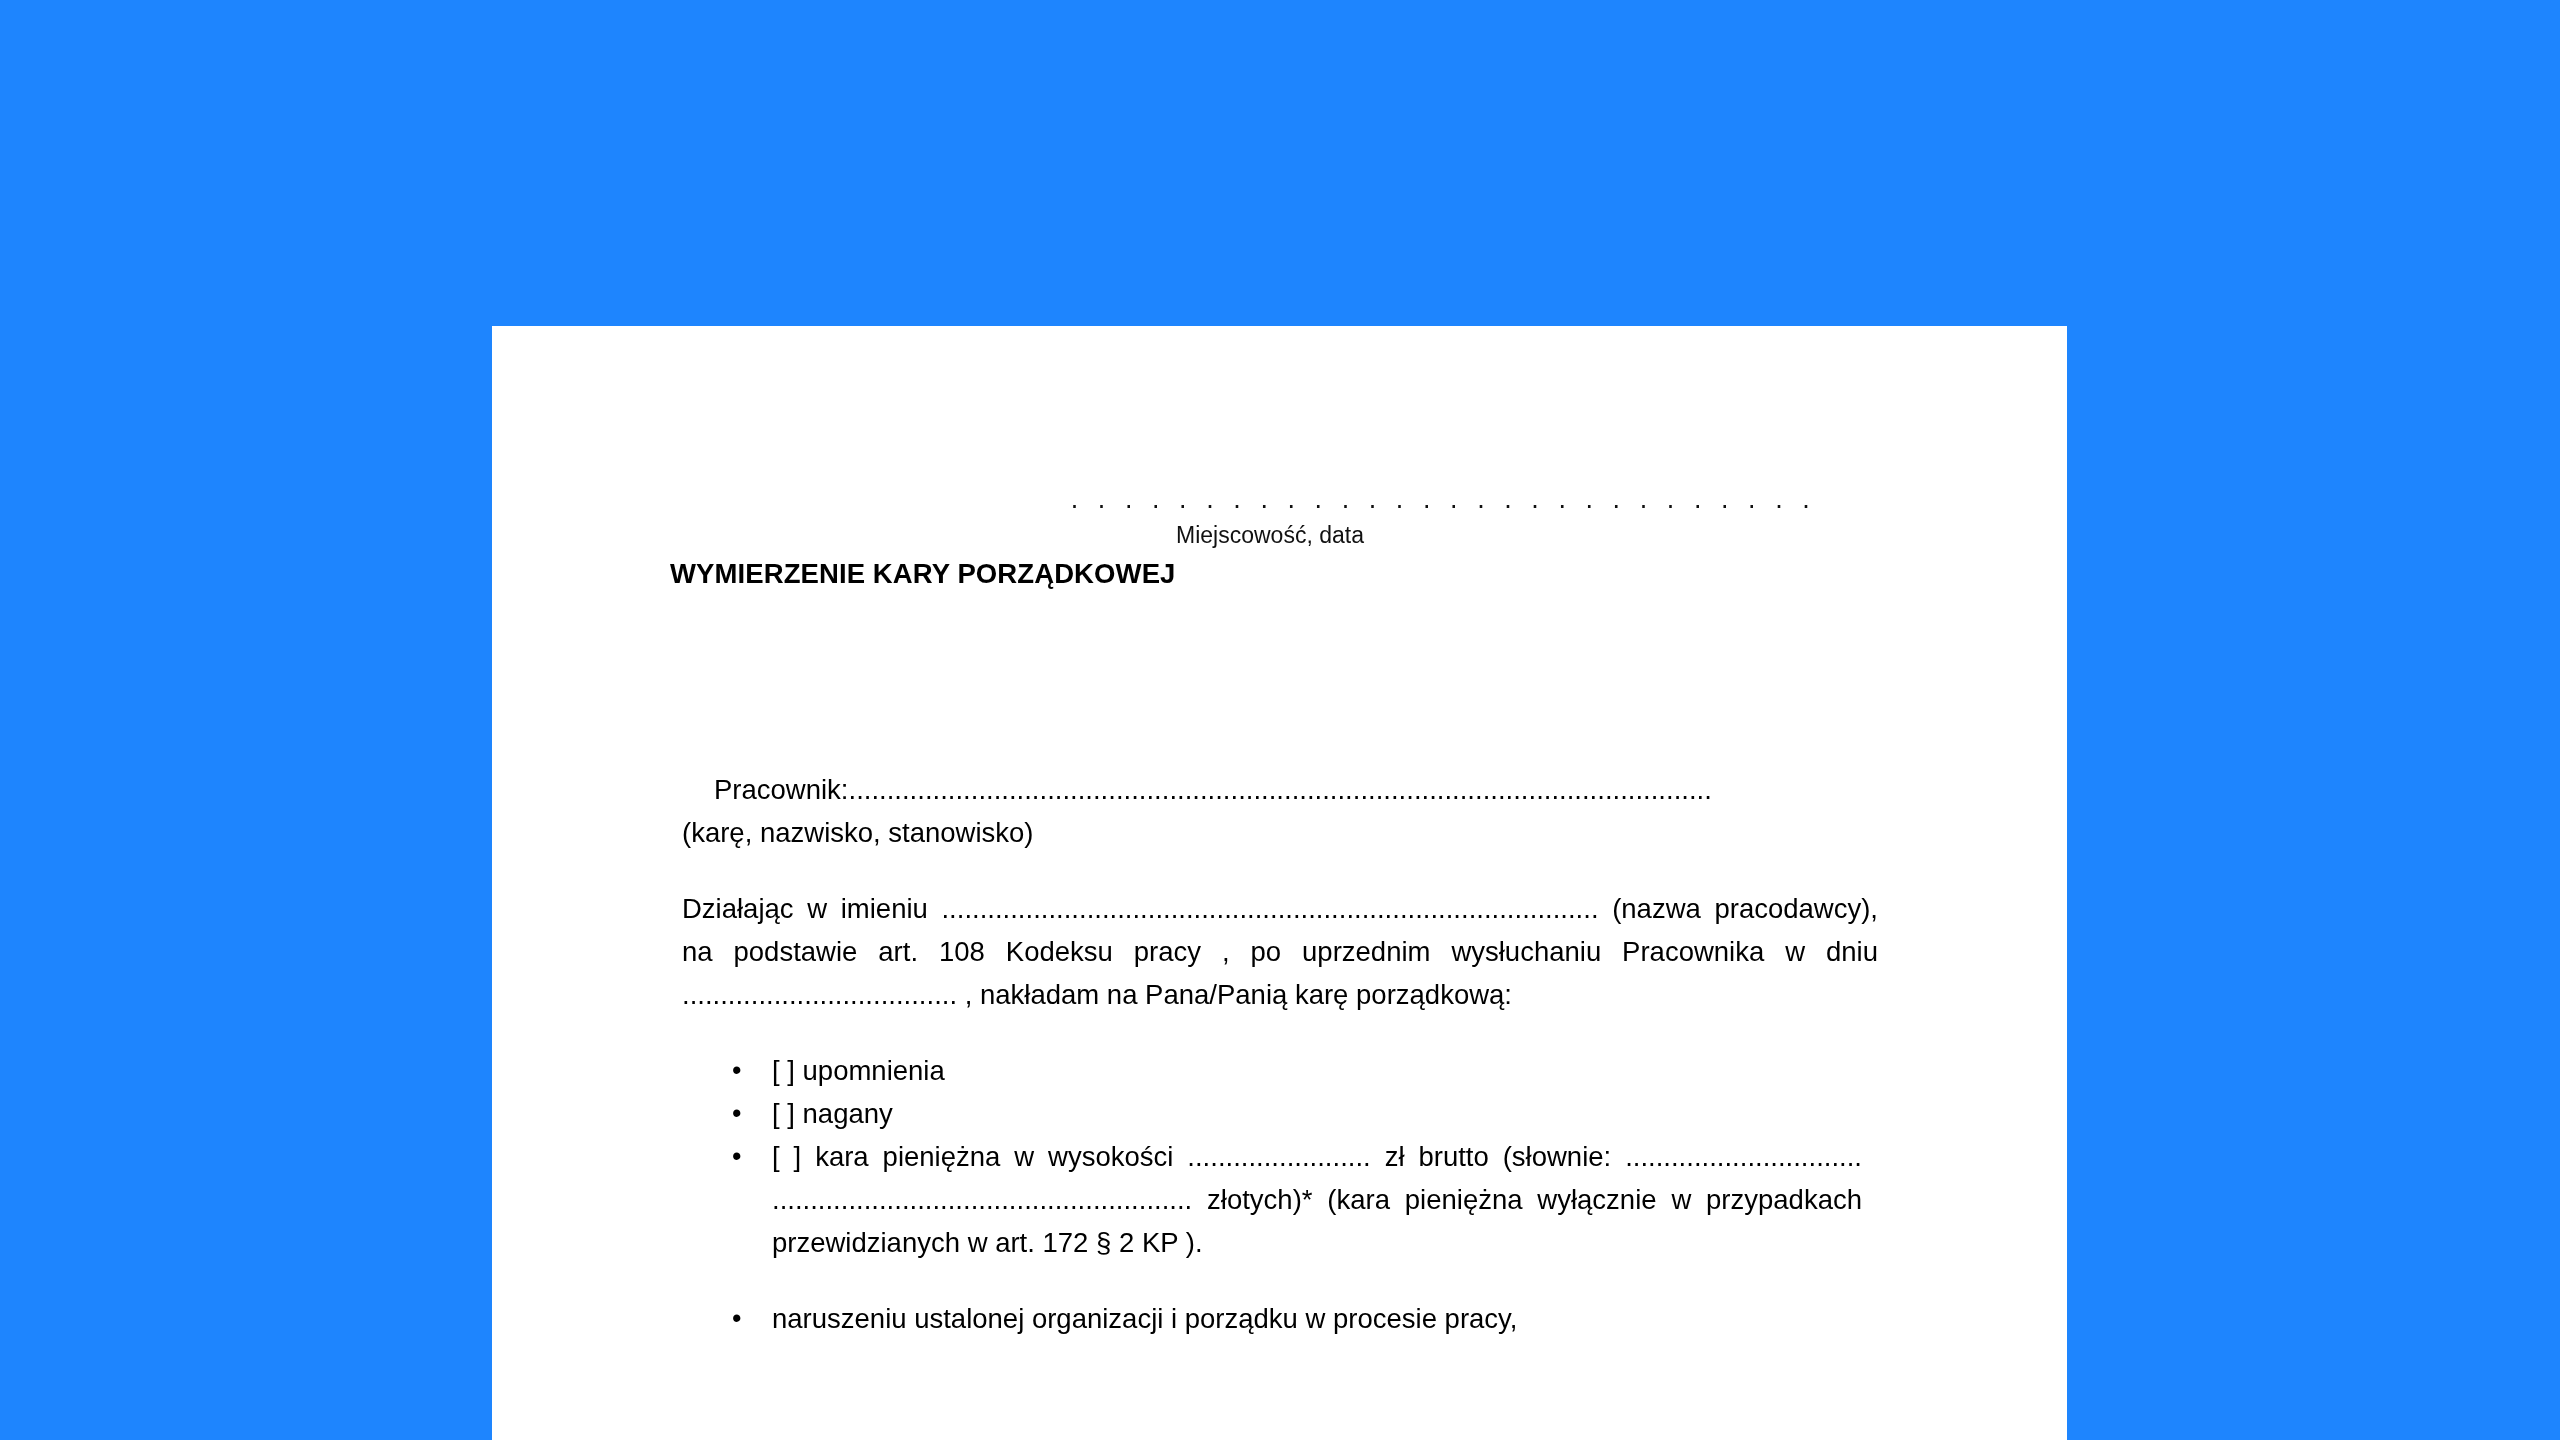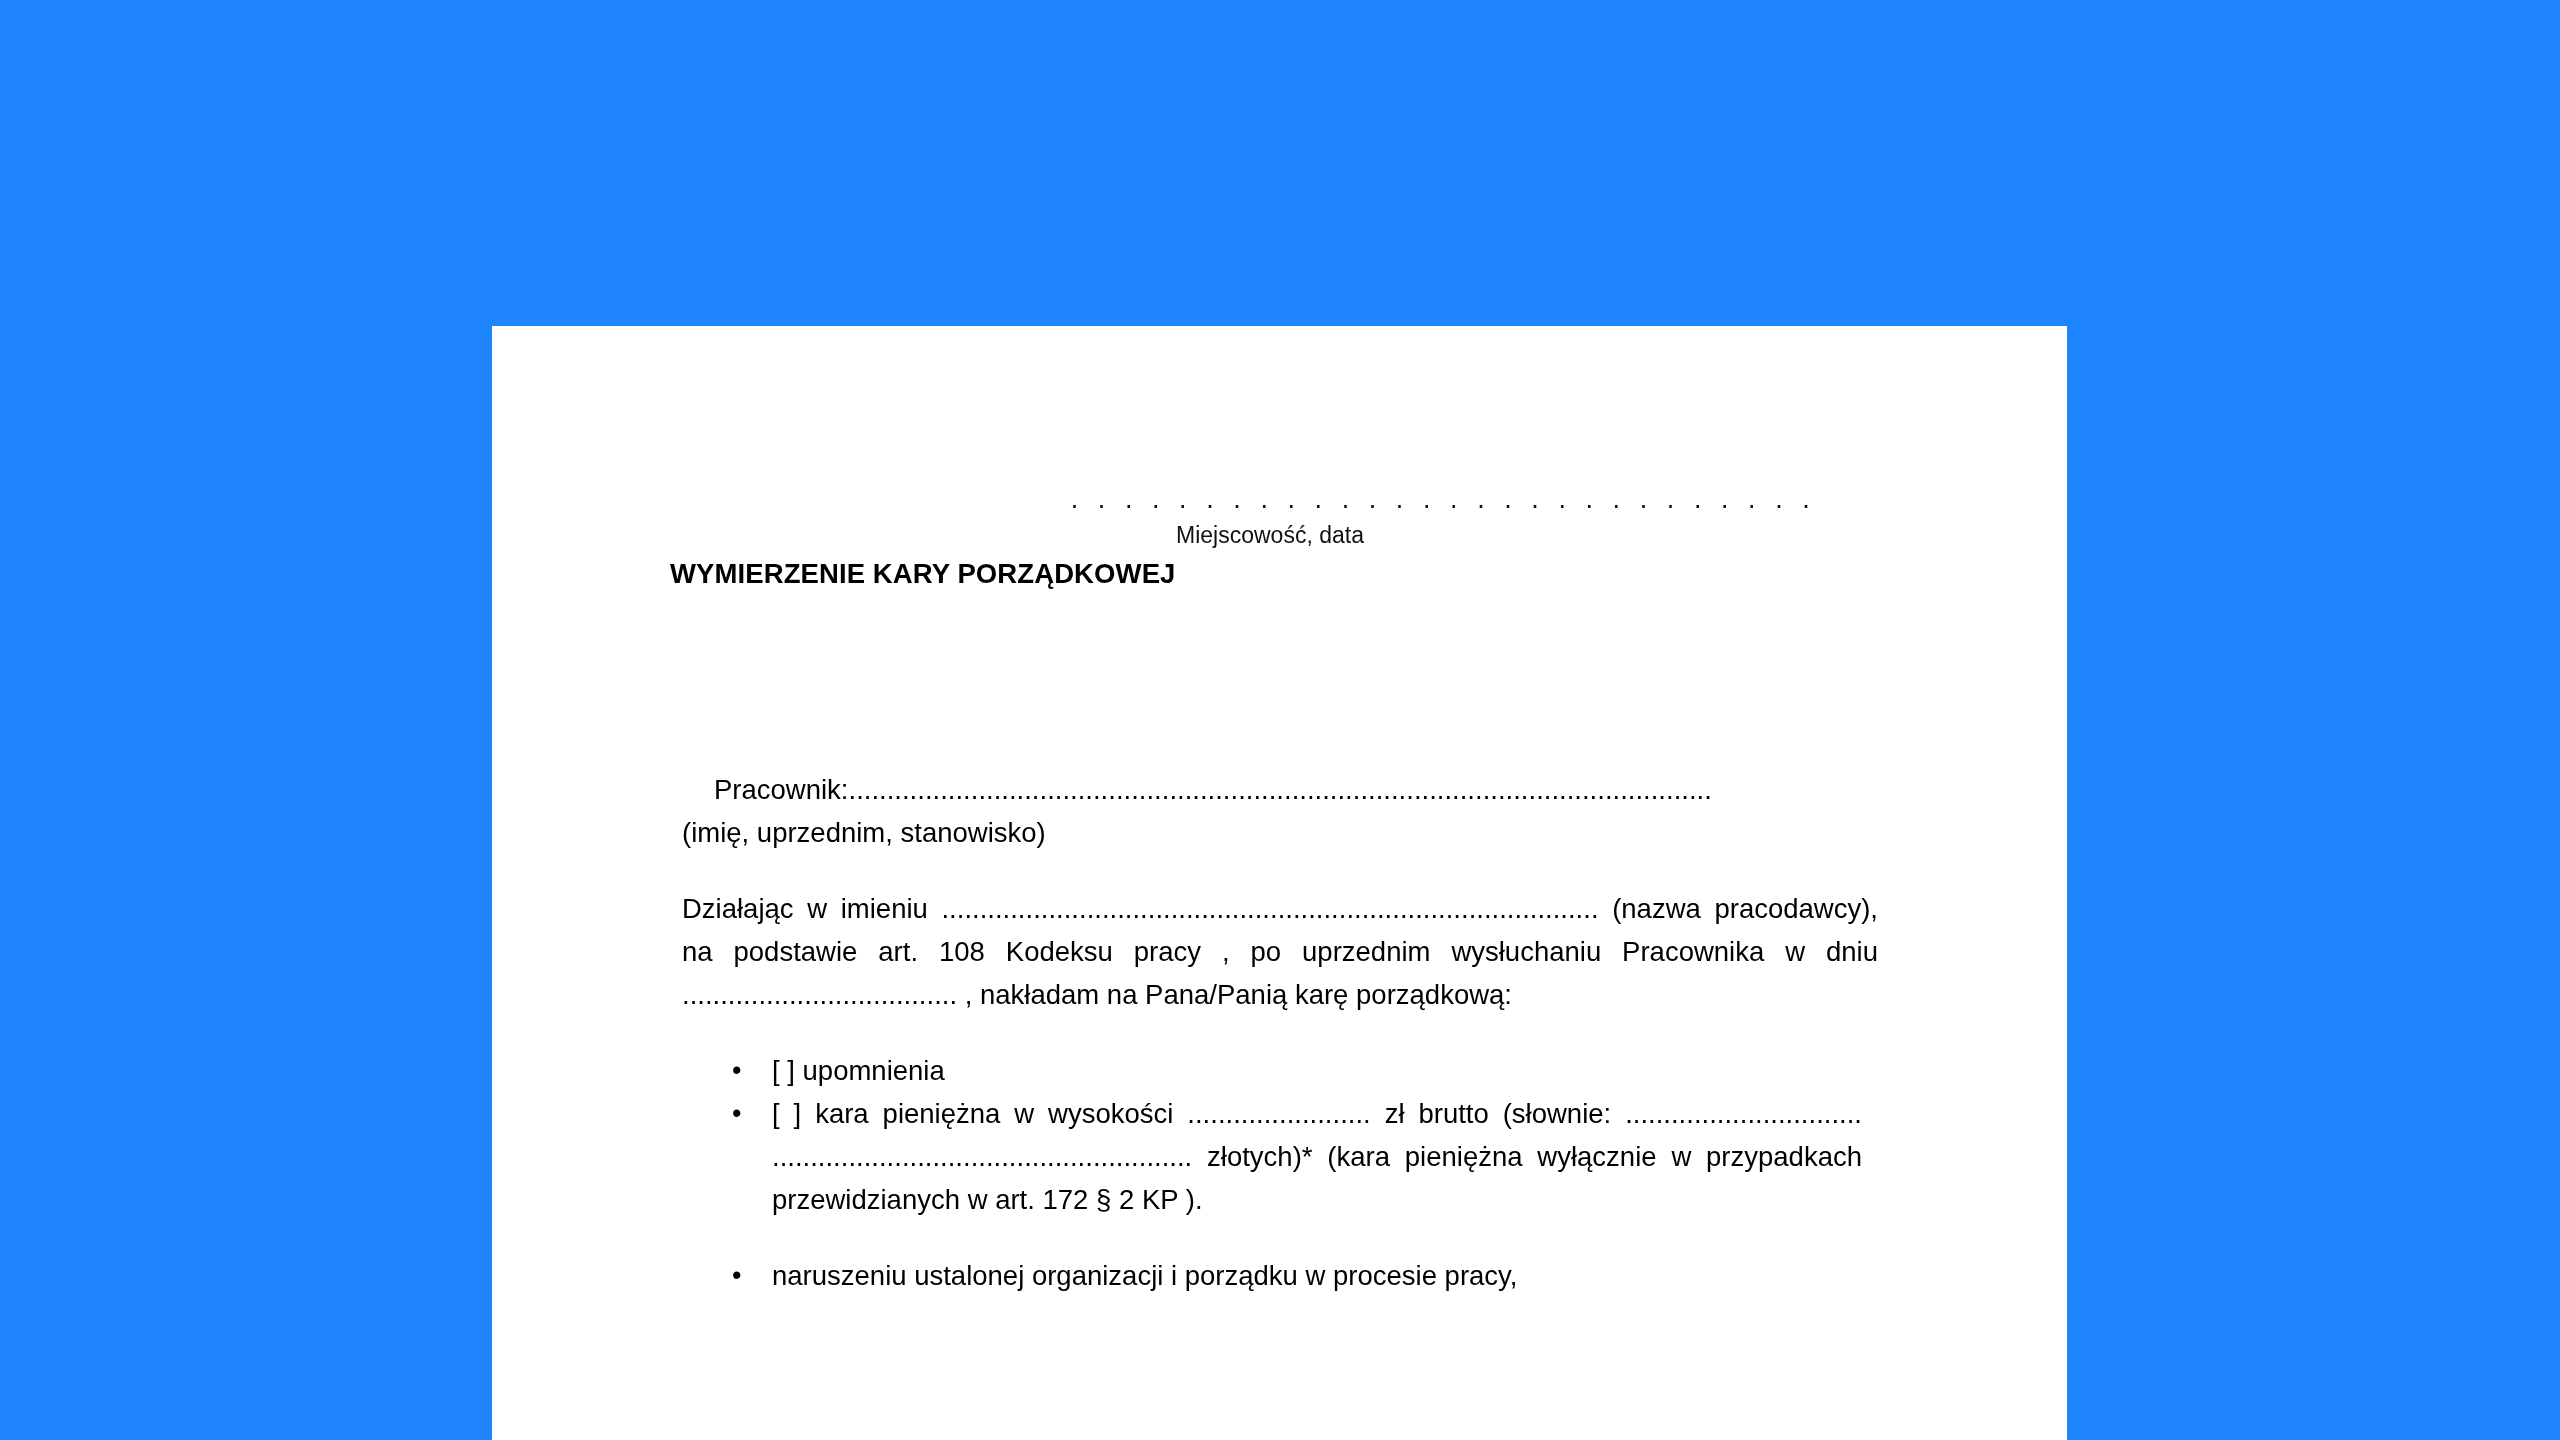--- a/index.html
+++ b/index.html
@@ -129,26 +129,27 @@
       <div class="dot-rule">· · · · · · · · · · · · · · · · · · · · · · · · · · · ·</div>
       <div class="header-caption">Miejscowość, data</div>
     </div>
 
     <div class="doc-title">WYMIERZENIE KARY PORZĄDKOWEJ</div>
 
     <div class="body-flow">
 
       <p class="para tight nojust">Pracownik:.................................................................................................................</p>
 
-      <p class="para nojust">(imię, uprzednim, stanowisko)</p>
+      <p class="para nojust">(karę, nazwisko, stanowisko)</p>
 
       <p class="para">Działając w imieniu ...................................................................................... (nazwa pracodawcy), na podstawie art. 108 Kodeksu pracy , po uprzednim wysłuchaniu Pracownika w dniu .................................... , nakładam na Pana/Panią karę porządkową:</p>
 
       <ul class="doc-list">
         <li>[ ] upomnienia</li>
+        <li>[ ] nagany</li>
         <li>[ ] kara pieniężna w wysokości ........................ zł brutto (słownie: ............................... ....................................................... złotych)* (kara pieniężna wyłącznie w przypadkach przewidzianych w art. 172 § 2 KP ).</li>
       </ul>
 
 
       <ul class="doc-list">
         <li>naruszeniu ustalonej organizacji i porządku w procesie pracy,</li>
 
       </ul>
 
     </div>

